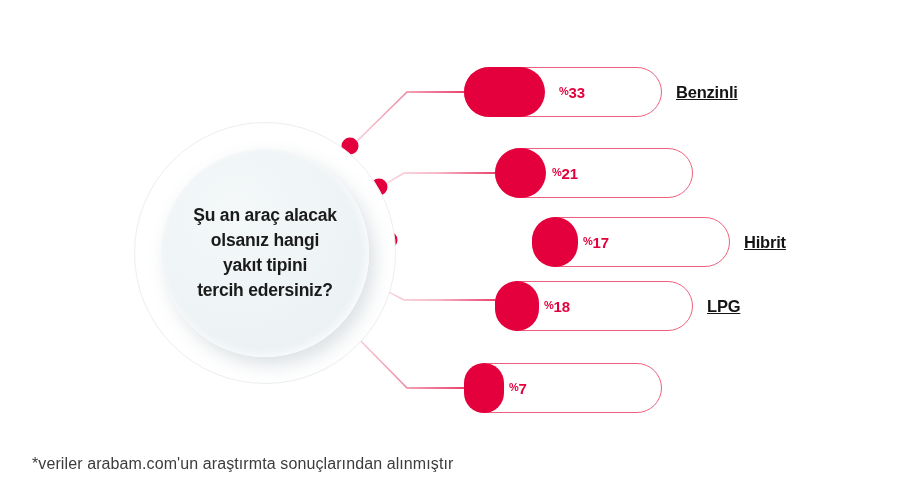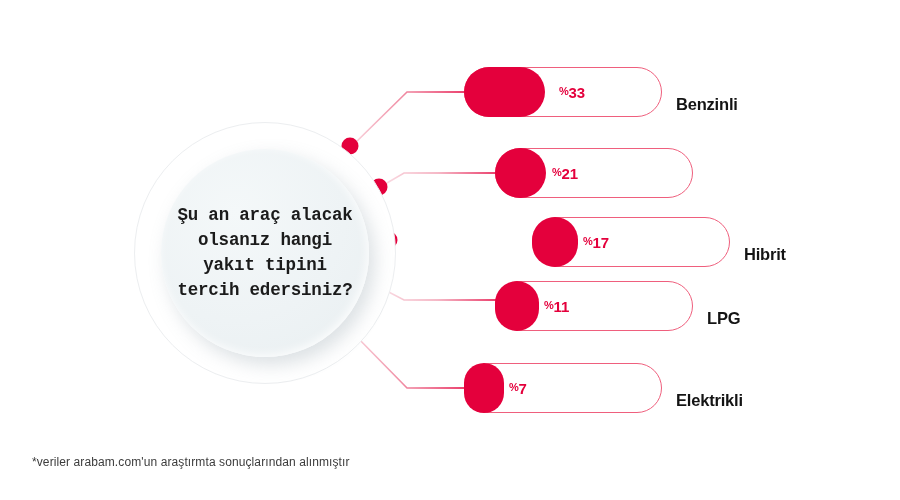--- a/index.html
+++ b/index.html
@@ -57,21 +57,20 @@
     align-items: center;
     justify-content: center;
     text-align: center;
     color: #1b1b1b;
     font-size: 17.5px;
     font-weight: 700;
     line-height: 1.42;
     letter-spacing: -0.2px;
     padding: 0 6px;
     box-sizing: border-box;
-    font-family: Liberation Mono, monospace;
   }
 
   
   #connectors {
     position: absolute;
     left: 0; top: 0;
     width: 900px;
     height: 500px;
     pointer-events: none;
   }
@@ -112,38 +111,39 @@
     white-space: nowrap;
   }
   .bar-value .pct {
     font-size: 11px;
     font-weight: 700;
     position: relative;
     top: -1px;
   }
   .row-label {
     position: absolute;
-    top: 12px;
+    top: 0;
     height: 50px;
     display: flex;
     align-items: center;
     color: #141414;
     font-weight: 700;
     font-size: 16.5px;
     letter-spacing: -0.2px;
     white-space: nowrap;
+    text-decoration: underline;
   }
 
   
   .footnote {
     position: absolute;
     left: 32px;
     top: 455px;
     color: #3c3c3c;
-    font-size: 12px;
+    font-size: 16px;
     letter-spacing: 0.1px;
     white-space: nowrap;
   }
 </style>
 </head>
 <body>
 
 <div id="stage">
 
   <svg id="connectors" viewBox="0 0 900 500" width="900" height="500">
@@ -230,30 +230,29 @@
         <span>17</span>
     </div>
     <div class="row-label" style="left:212px;">Hibrit</div>
   </div>
 
   <div class="row" style="left:495px; top:281px; width:400px;">
     <div class="bar" style="width:198px;"></div>
     <div class="bar-fill" style="width:44px;"></div>
     <div class="bar-value" style="left:49px;">
       <span class="pct">%</span>
-        <span>11</span>
+        <span>18</span>
     </div>
     <div class="row-label" style="left:212px;text-align:center;">LPG</div>
   </div>
 
   <div class="row" style="left:464px; top:363px; width:420px;">
     <div class="bar" style="width:198px;"></div>
     <div class="bar-fill" style="width:40px;"></div>
     <div class="bar-value" style="left:45px;">
       <span class="pct">%</span>
         <span>7</span>
     </div>
-    <div class="row-label" style="left:212px;">Elektrikli</div>
   </div>
 
   <div class="footnote">*veriler arabam.com'un araştırmta sonuçlarından alınmıştır</div>
 
 </div>
 
 </body></html>

